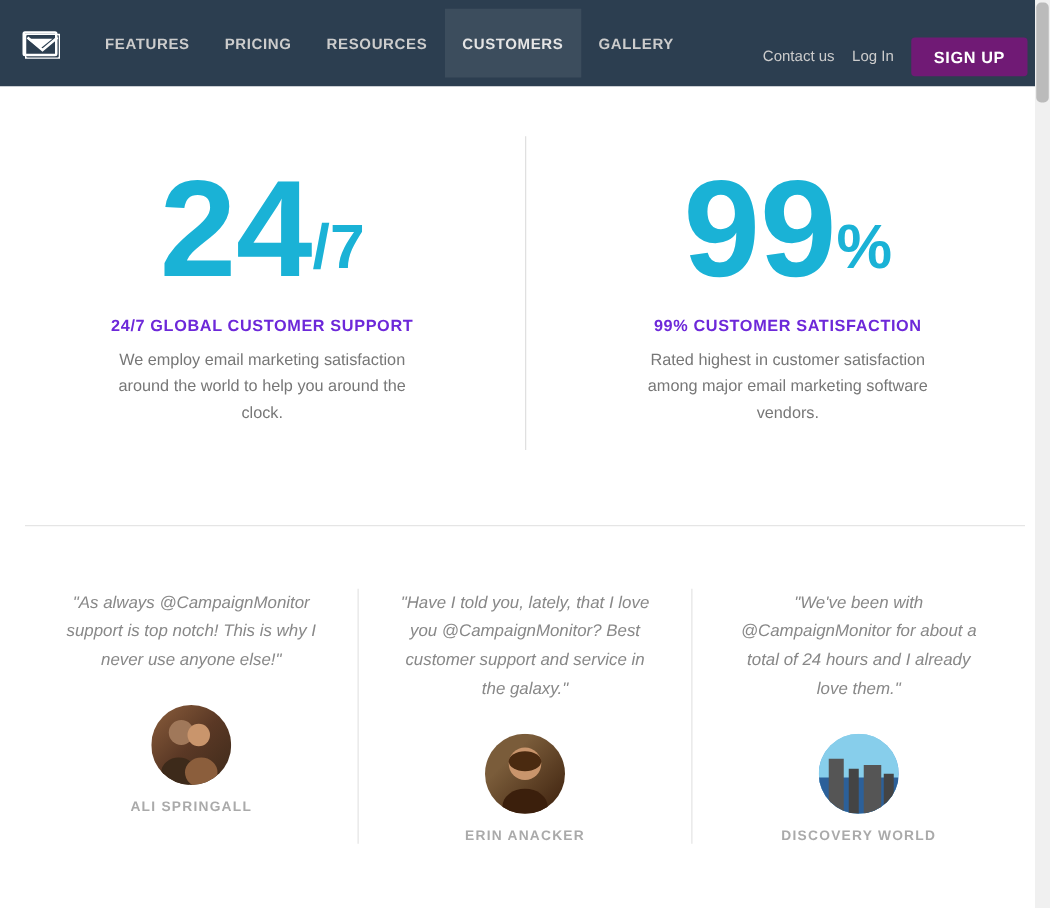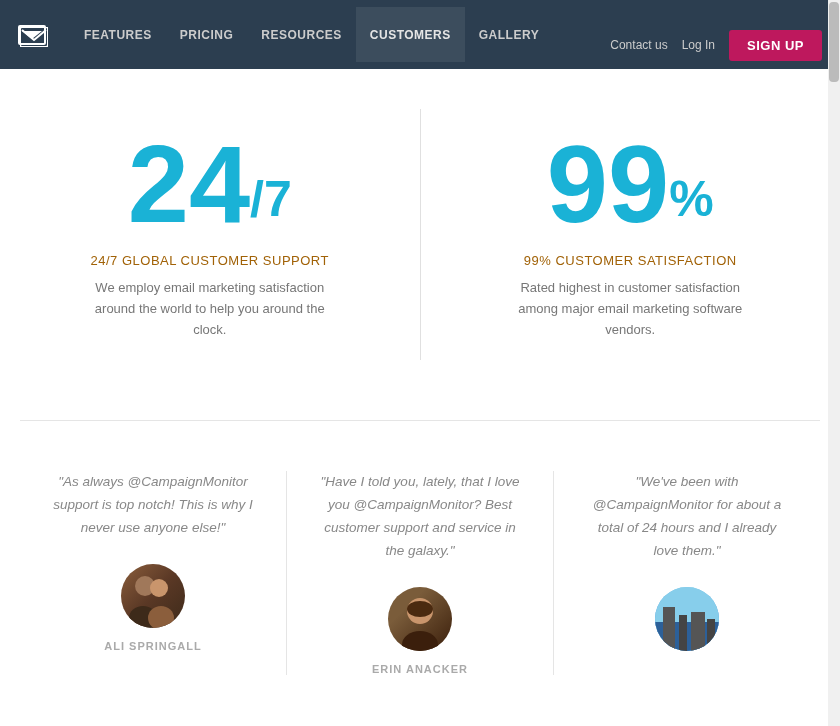--- a/index.html
+++ b/index.html
@@ -64,21 +64,21 @@
       align-items: center;
       gap: 14px;
       margin-top: 21px;
     }
     .nav-right a {
       color: #ccc;
       text-decoration: none;
       font-size: 12px;
     }
     .btn-signup {
-      background: #be185d;
+      background: #701a75;
       color: #fff;
       border: none;
       padding: 8px 18px;
       font-size: 13px;
       font-weight: bold;
       border-radius: 3px;
       cursor: pointer;
       text-transform: uppercase;
       letter-spacing: 0.5px;
     }
@@ -108,22 +108,22 @@
     }
     .stat-suffix {
       font-size: 50px;
       font-weight: 900;
       color: #1ab2d6;
       vertical-align: super;
       line-height: 1;
     }
     .stat-title {
       font-size: 13px;
-      font-weight: normal;
-      color: #a16207;
+      font-weight: bold;
+      color: #6d28d9;
       margin: 14px 0 10px;
       letter-spacing: 0.5px;
     }
     .stat-desc {
       font-size: 13px;
       color: #777;
       line-height: 1.6;
       max-width: 240px;
       margin: 0 auto;
     }
@@ -301,19 +301,20 @@
 
           <rect x="0" y="0" width="64" height="64" fill="#87CEEB"></rect>
           <rect x="0" y="35" width="64" height="29" fill="#2c6099"></rect>
           <rect x="8" y="20" width="12" height="44" fill="#555"></rect>
           <rect x="24" y="28" width="8" height="36" fill="#444"></rect>
           <rect x="36" y="25" width="14" height="39" fill="#555"></rect>
           <rect x="52" y="32" width="8" height="32" fill="#444"></rect>
         </svg>
       </div>
     </div>
+    <div class="testimonial-name">DISCOVERY WORLD</div>
   </div>
 
 </div>
 
 <div class="scrollbar-track">
   <div class="scrollbar-thumb"></div>
 </div>
 
 </body></html>

